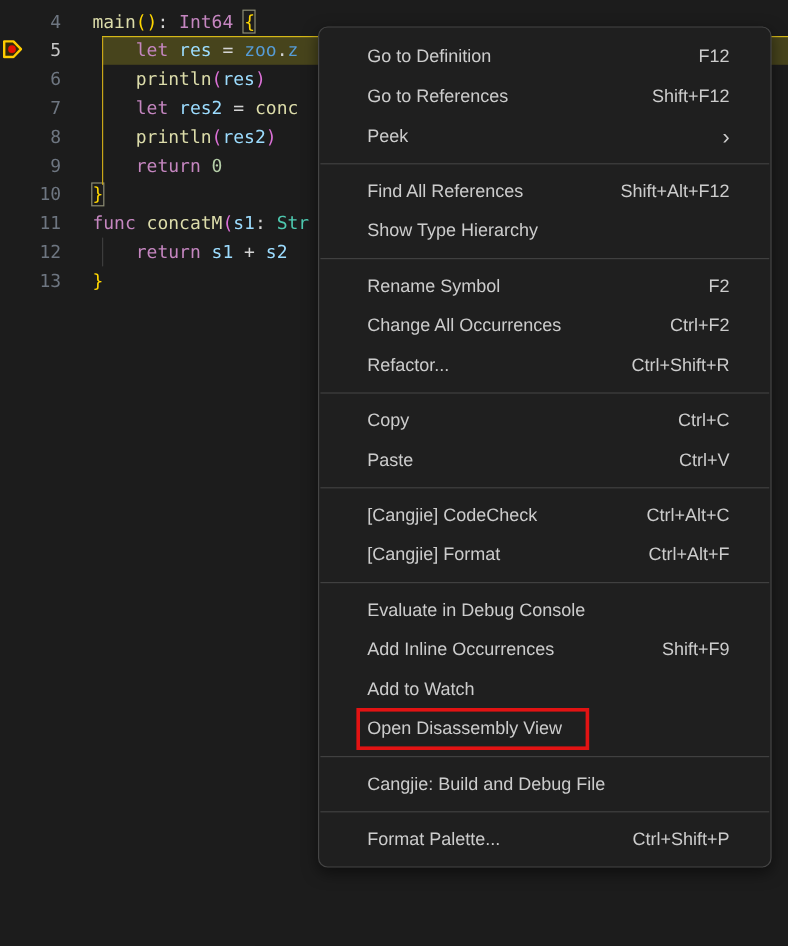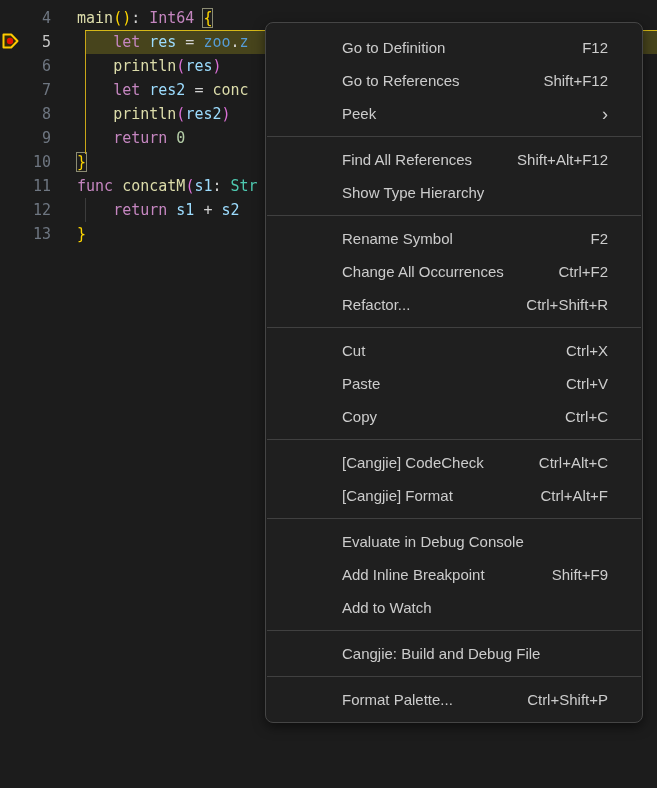--- a/index.html
+++ b/index.html
@@ -42,21 +42,21 @@
     position:absolute; left:265px; top:22px; width:378px; z-index:10;
     background:var(--menu-bg,#1f1f1f);
     border:1px solid var(--menu-border,#454545);
     border-radius:8px; box-sizing:border-box;
     padding:8px 0 6px 0;
     box-shadow:0 4px 12px rgba(0,0,0,.5);
     font-size:15px; color:var(--menu-text,#cccccc);
   }
   .menu-item {
     position:relative; height:33px; display:flex; align-items:center;
-    padding:0 34px 0 40px; cursor:default;margin-left:36px;
+    padding:0 34px 0 40px; cursor:default;
   }
   .menu-item .label { flex:0 1 auto; }
   .menu-item .shortcut { margin-left:auto; color:var(--menu-text,#cccccc);text-align:right; }
   .menu-item .submenu-arrow {
     margin-left:auto; font-size:18px; line-height:1; color:var(--menu-text,#cccccc);
   }
   .menu-sep { height:1px; background:var(--menu-sep,#404040); margin:6px 1px; }
   .annotation-rect {
     position:absolute; left:31px; top:-1px; width:194px; height:35px;
     border:3px solid var(--annotation-red,#e21313);
@@ -119,50 +119,50 @@
     <div class="menu-item">
       <span class="label">Change All Occurrences</span>
       <span class="shortcut">Ctrl+F2</span>
     </div>
     <div class="menu-item">
       <span class="label">Refactor...</span>
       <span class="shortcut">Ctrl+Shift+R</span>
     </div>
     <div class="menu-sep"></div>
     <div class="menu-item">
-      <span class="label">Cut</span>
-      <span class="shortcut">Ctrl+X</span>
+      <span class="label">Copy</span>
+      <span class="shortcut">Ctrl+C</span>
     </div>
     <div class="menu-item">
       <span class="label">Paste</span>
       <span class="shortcut">Ctrl+V</span>
-    </div>
-    <div class="menu-item">
-      <span class="label">Copy</span>
-      <span class="shortcut">Ctrl+C</span>
     </div>
     <div class="menu-sep"></div>
     <div class="menu-item">
       <span class="label">[Cangjie] CodeCheck</span>
       <span class="shortcut">Ctrl+Alt+C</span>
     </div>
     <div class="menu-item">
       <span class="label">[Cangjie] Format</span>
       <span class="shortcut">Ctrl+Alt+F</span>
     </div>
     <div class="menu-sep"></div>
     <div class="menu-item">
       <span class="label">Evaluate in Debug Console</span>
     </div>
     <div class="menu-item">
-      <span class="label">Add Inline Breakpoint</span>
+      <span class="label">Add Inline Occurrences</span>
       <span class="shortcut">Shift+F9</span>
     </div>
     <div class="menu-item">
       <span class="label">Add to Watch</span>
+    </div>
+    <div class="menu-item">
+      <span class="label">Open Disassembly View</span>
+      <div class="annotation-rect"></div>
     </div>
     <div class="menu-sep"></div>
     <div class="menu-item">
       <span class="label">Cangjie: Build and Debug File</span>
     </div>
     <div class="menu-sep"></div>
     <div class="menu-item">
       <span class="label">Format Palette...</span>
       <span class="shortcut">Ctrl+Shift+P</span>
     </div>

